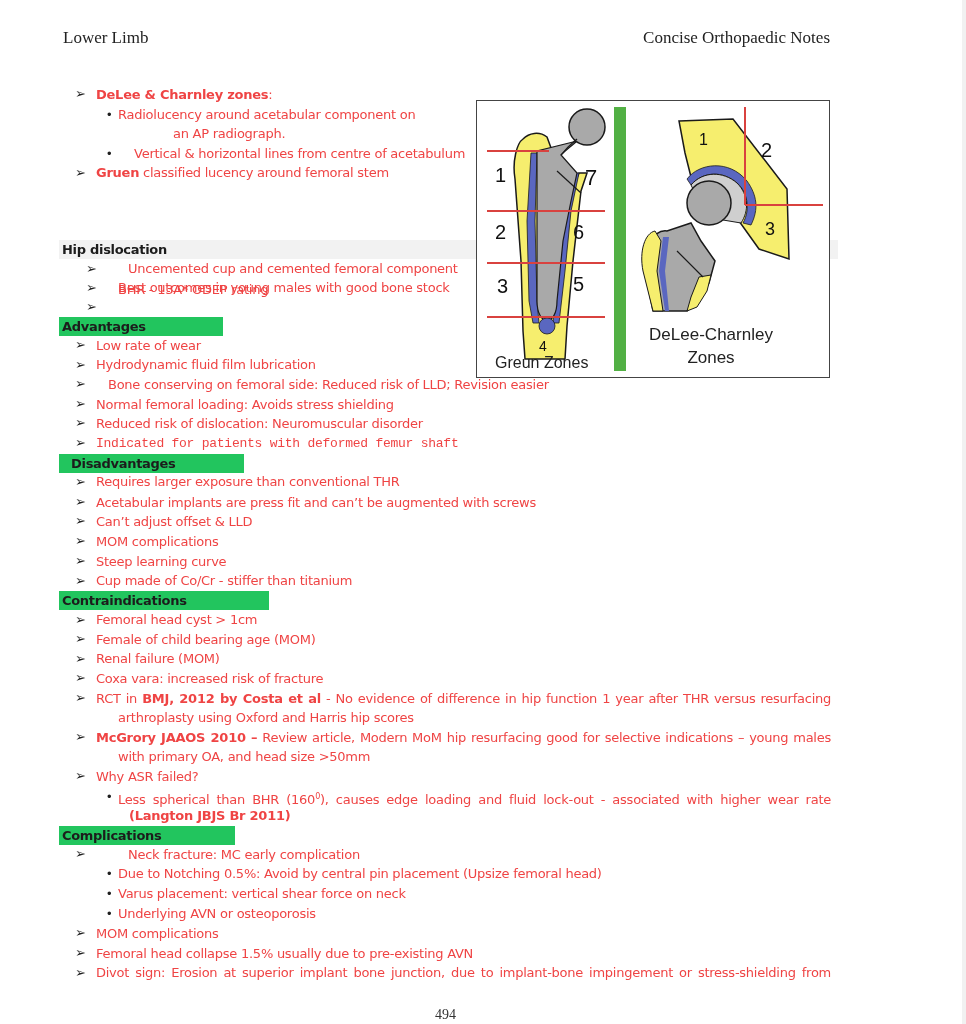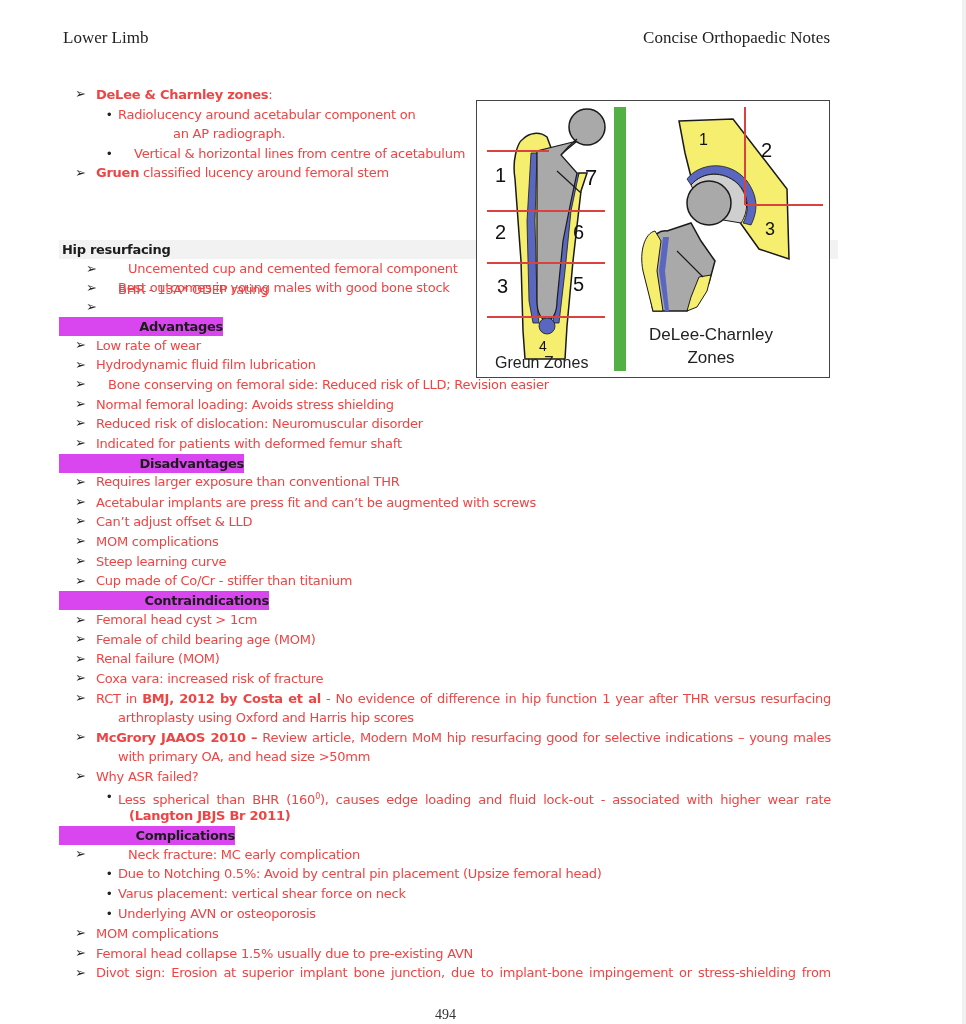--- a/index.html
+++ b/index.html
@@ -22,21 +22,21 @@
   .line {
     position:absolute; font-size:13px; line-height:16px; white-space:nowrap; color:#ef4444;
     font-family:"DejaVu Sans", "Liberation Sans", sans-serif; letter-spacing:-0.25px;
   }
   .arrow { position:absolute; font-size:13px; line-height:16px; color:#1f1f1f; }
   .bullet { position:absolute; font-size:13px; line-height:16px; color:#1f1f1f; }
   .hdr {
     position:absolute; font-size:13px; font-weight:bold; line-height:19px; padding-left:3px;
     color:#1c1c1c; font-family:"DejaVu Sans", "Liberation Sans", sans-serif; letter-spacing:-0.3px;
   }
-  .hdr.tan { background:#d946ef;text-align:right; }
+  .hdr.tan { background:#22c55e; }
   .hdr.gray { background:#f2f2f2; }
   b { font-weight:bold; }
   .just { text-align:justify; text-align-last:justify; }
   .figure { position:absolute; left:476px; top:100px; width:352px; height:276px; border:1.5px solid #444; background:#fff; }
 </style>
 </head>
 <body>
 
 <div class="right-strip"></div>
 
@@ -46,41 +46,41 @@
 <span class="arrow" style="left:75px;top:86px;">➢</span>
 <div class="line" style="left:96px;top:87px;"><b>DeLee &amp; Charnley zones</b><span>:</span></div>
 <span class="bullet" style="left:107px;top:107px;">•</span>
 <div class="line" style="left:118px;top:107px;">Radiolucency around acetabular component on</div>
 <div class="line" style="left:173px;top:126px;">an AP radiograph.</div>
 <span class="bullet" style="left:107px;top:146px;">•</span>
 <div class="line" style="left:134px;top:146px;">Vertical &amp; horizontal lines from centre of acetabulum</div>
 <span class="arrow" style="left:75px;top:165px;">➢</span>
 <div class="line" style="left:96px;top:165px;"><b>Gruen</b><span> classified lucency around femoral stem</span></div>
 
-<div class="hdr gray" style="left:59px;top:240px;width:776px;">Hip resurfacing</div>
+<div class="hdr gray" style="left:59px;top:240px;width:776px;">Hip dislocation</div>
 <span class="arrow" style="left:86px;top:261px;">➢</span>
 <div class="line" style="left:128px;top:261px;">Uncemented cup and cemented femoral component</div>
 <span class="arrow" style="left:86px;top:280px;">➢</span>
 <div class="line" style="left:118px;top:280px;">Best outcomes in young males with good bone stock</div>
 <span class="arrow" style="left:86px;top:299px;">➢</span>
 <div class="line" style="left:118px;top:282px;">BHR - 13A* ODEP rating</div>
 
 <div class="hdr tan" style="left:59px;top:317px;width:161px;">Advantages</div>
 <span class="arrow" style="left:75px;top:337px;">➢</span>
 <div class="line" style="left:96px;top:338px;">Low rate of wear</div>
 <span class="arrow" style="left:75px;top:357px;">➢</span>
 <div class="line" style="left:96px;top:357px;">Hydrodynamic fluid film lubrication</div>
 <span class="arrow" style="left:75px;top:376px;">➢</span>
 <div class="line" style="left:96px;top:377px;margin-left:12px;">Bone conserving on femoral side: Reduced risk of LLD; Revision easier</div>
 <span class="arrow" style="left:75px;top:396px;">➢</span>
 <div class="line" style="left:96px;top:397px;">Normal femoral loading: Avoids stress shielding</div>
 <span class="arrow" style="left:75px;top:415px;">➢</span>
 <div class="line" style="left:96px;top:416px;">Reduced risk of dislocation: Neuromuscular disorder</div>
 <span class="arrow" style="left:75px;top:435px;">➢</span>
-<div class="line" style="left:96px;top:436px;">Indicated for patients with deformed femur shaft</div>
+<div class="line" style="left:96px;top:436px;font-family:Liberation Mono, monospace;">Indicated for patients with deformed femur shaft</div>
 
 <div class="hdr tan" style="left:59px;top:454px;width:173px;padding-left:12px;">Disadvantages</div>
 <span class="arrow" style="left:75px;top:474px;">➢</span>
 <div class="line" style="left:96px;top:474px;">Requires larger exposure than conventional THR</div>
 <span class="arrow" style="left:75px;top:494px;">➢</span>
 <div class="line" style="left:96px;top:495px;">Acetabular implants are press fit and can’t be augmented with screws</div>
 <span class="arrow" style="left:75px;top:513px;">➢</span>
 <div class="line" style="left:96px;top:514px;">Can’t adjust offset &amp; LLD</div>
 <span class="arrow" style="left:75px;top:533px;">➢</span>
 <div class="line" style="left:96px;top:534px;">MOM complications</div>

